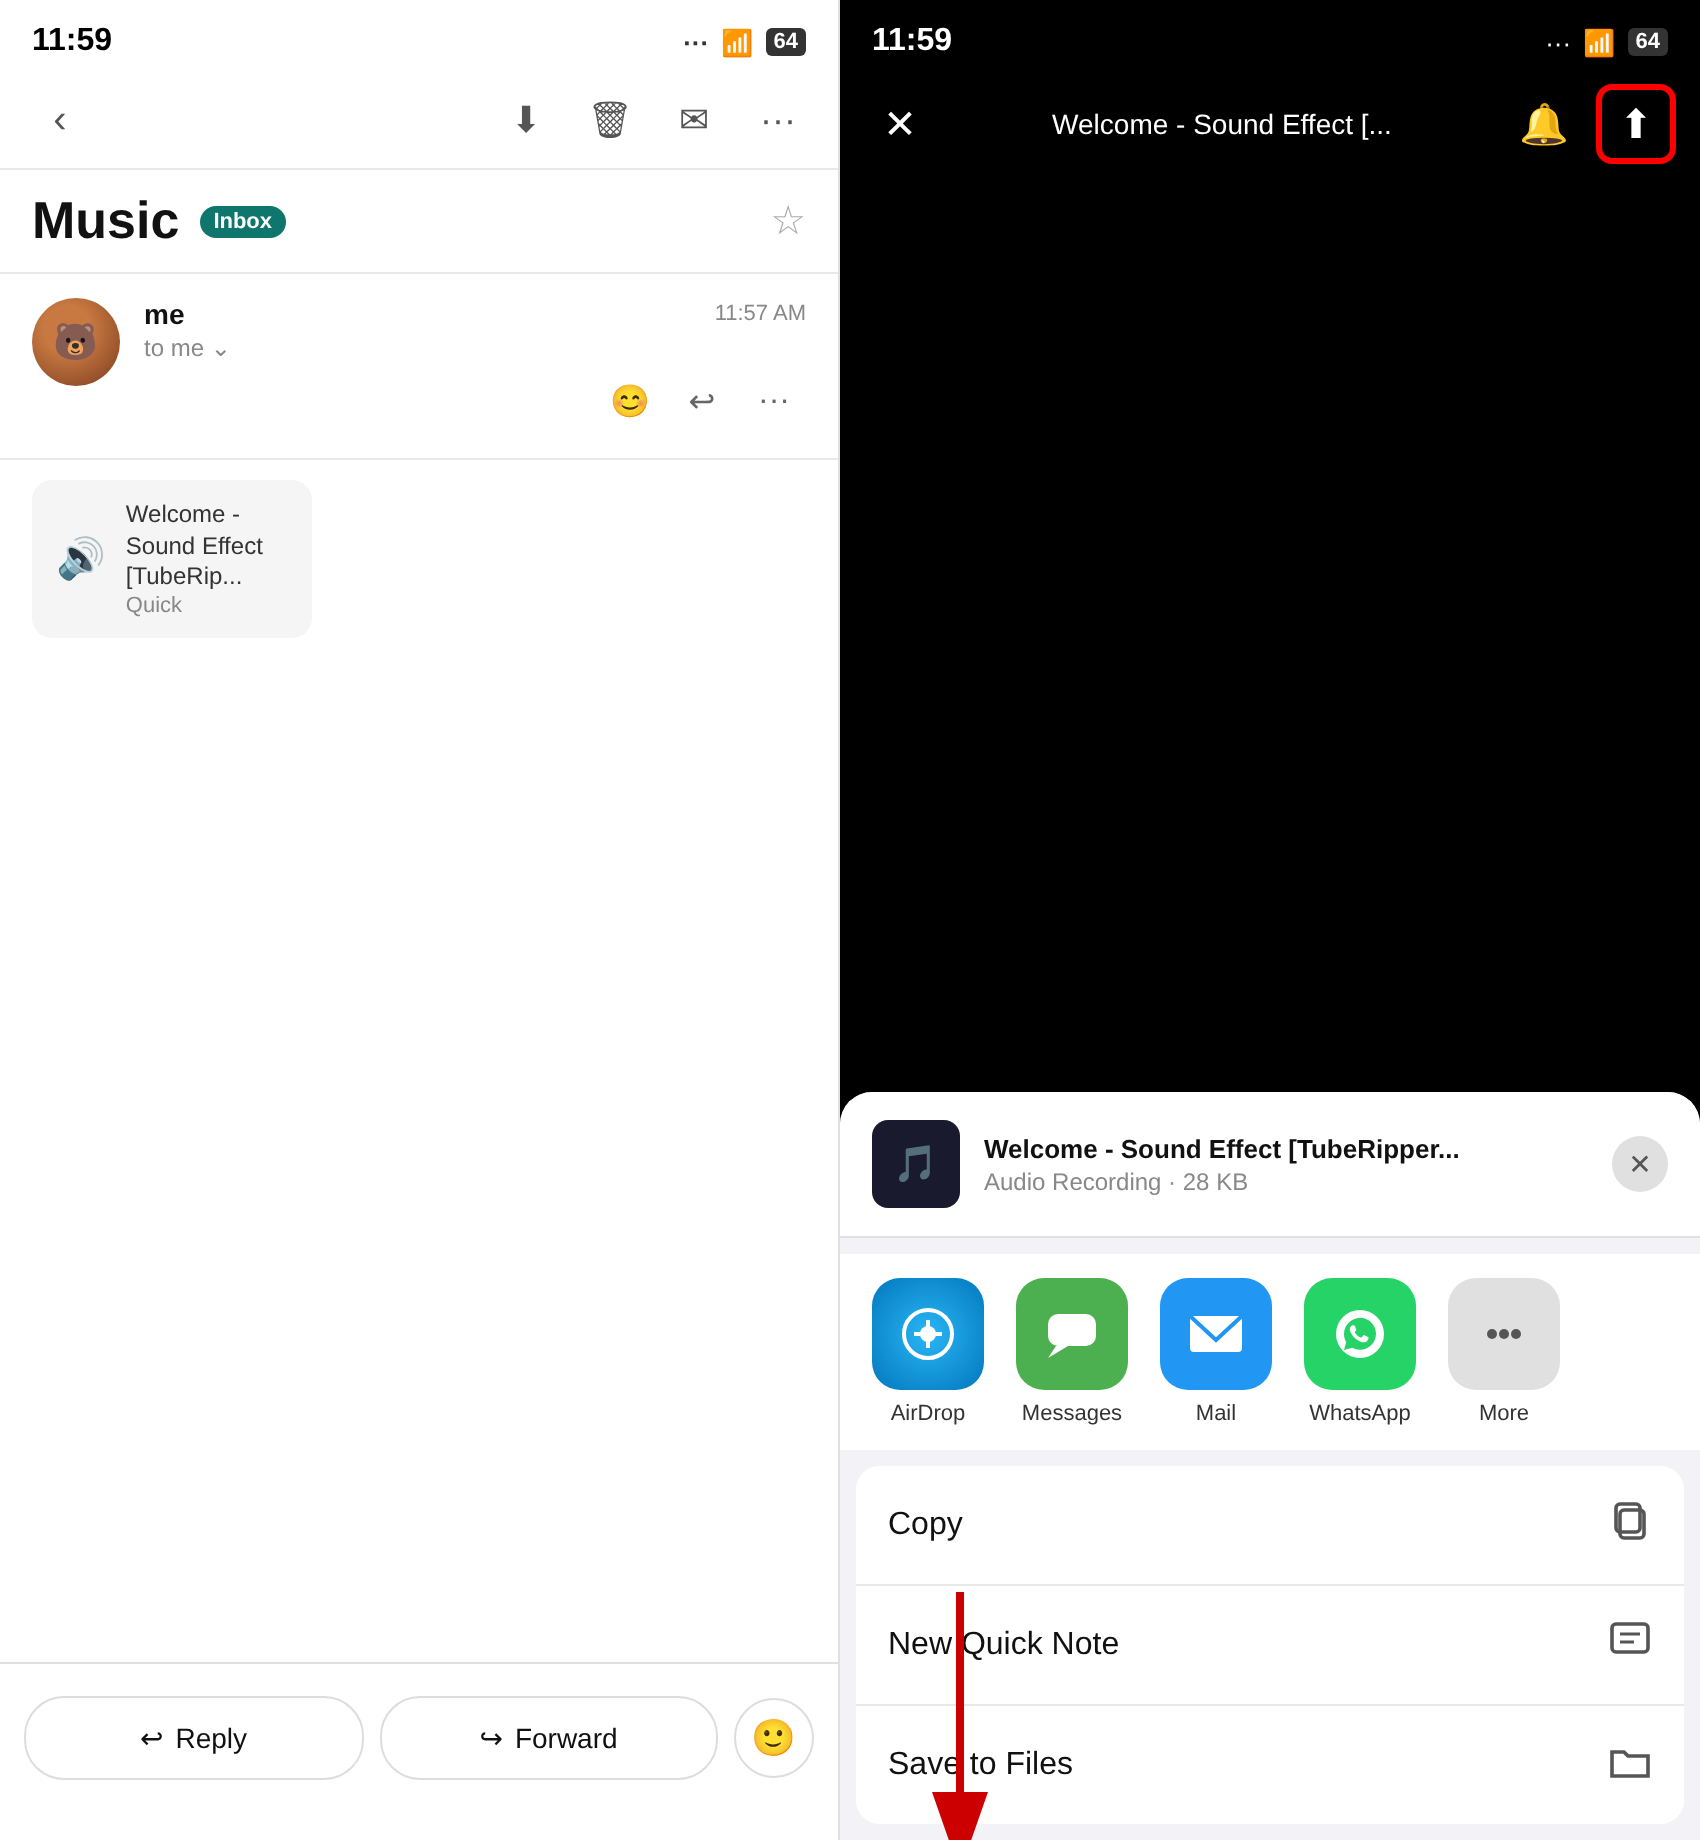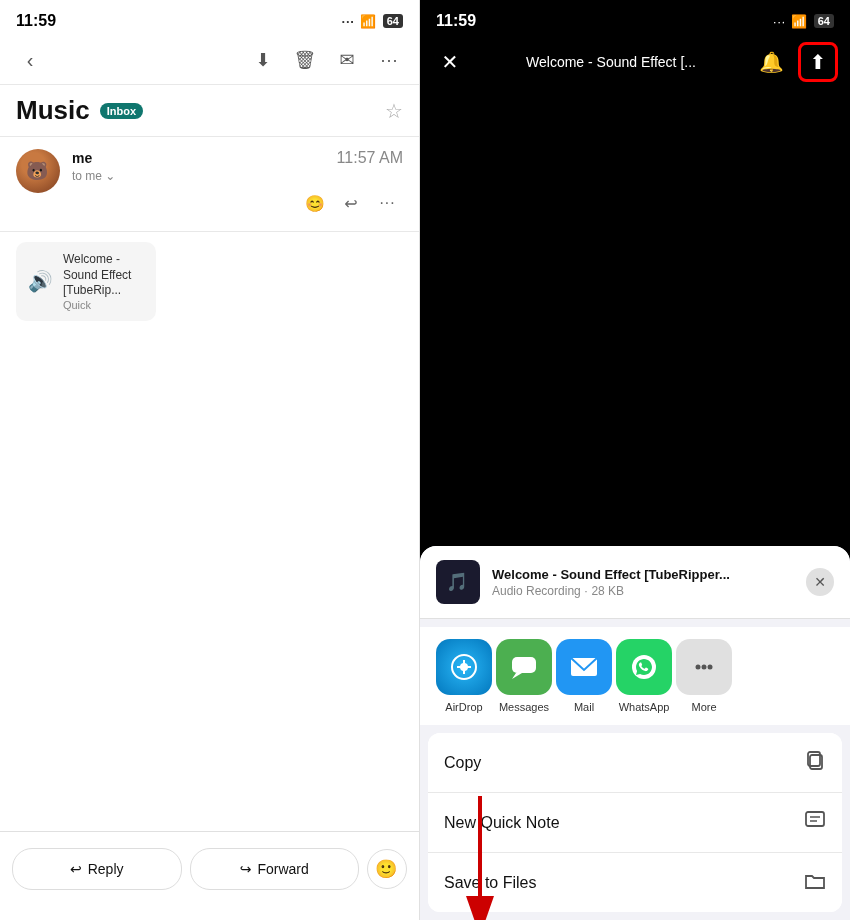--- a/index.html
+++ b/index.html
@@ -94,21 +94,21 @@
       width: 100%; height: 100%;
       background: radial-gradient(circle at 40% 35%, #c87941 30%, #7a3b1e 100%);
       display: flex; align-items: center; justify-content: center;
       color: #fff; font-size: 18px;
     }
     .email-content { flex: 1; }
     .email-meta {
       display: flex; justify-content: space-between; align-items: center;
     }
     .email-from { font-size: 14px; font-weight: 600; color: #111; }
-    .email-time { font-size: 16px; color: #888; margin-left: 33px; }
+    .email-time { font-size: 11px; color: #888; margin-left: 33px; }
     .email-to { font-size: 12px; color: #888; margin: 2px 0; }
     .email-actions {
       display: flex; gap: 4px; align-items: center;
       margin-top: 4px;
     }
     .email-action-icon {
       width: 32px; height: 32px;
       display: flex; align-items: center; justify-content: center;
       font-size: 16px; color: #666; cursor: pointer;
     }
@@ -246,21 +246,21 @@
     .close-btn {
       width: 28px; height: 28px;
       border-radius: 50%;
       background: #e0e0e0;
       display: flex; align-items: center; justify-content: center;
       font-size: 14px; color: #555; cursor: pointer;
     }
 
     .share-apps-row {
       display: flex;
-      gap: 4px;
+      gap: 16px;
       padding: 12px 16px;
       overflow-x: auto;
       background: #fff;
       margin-bottom: 8px;
     }
     .share-app {
       display: flex;
       flex-direction: column;
       align-items: center;
       gap: 6px;

